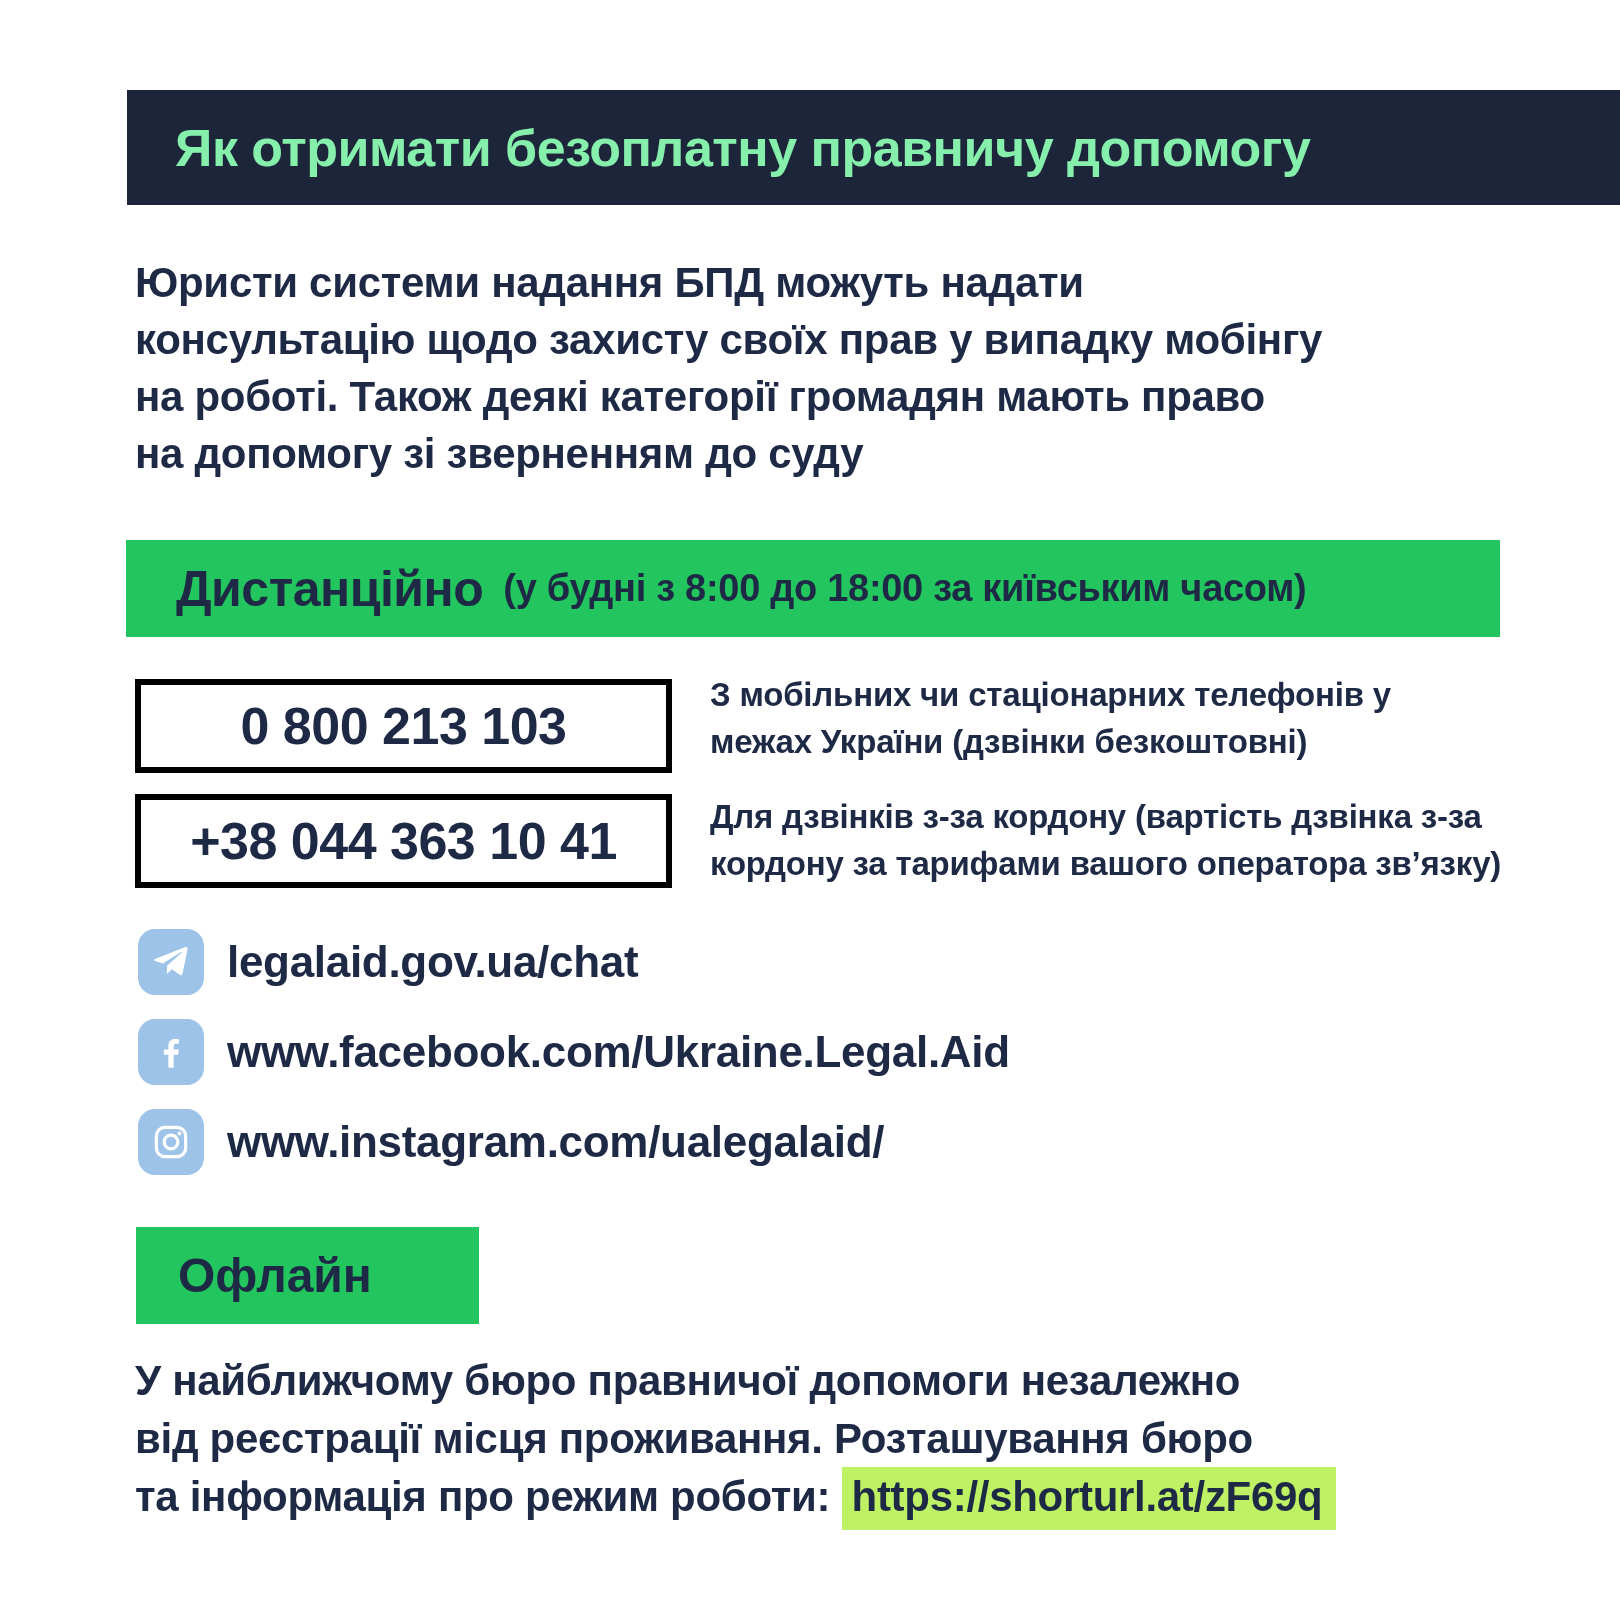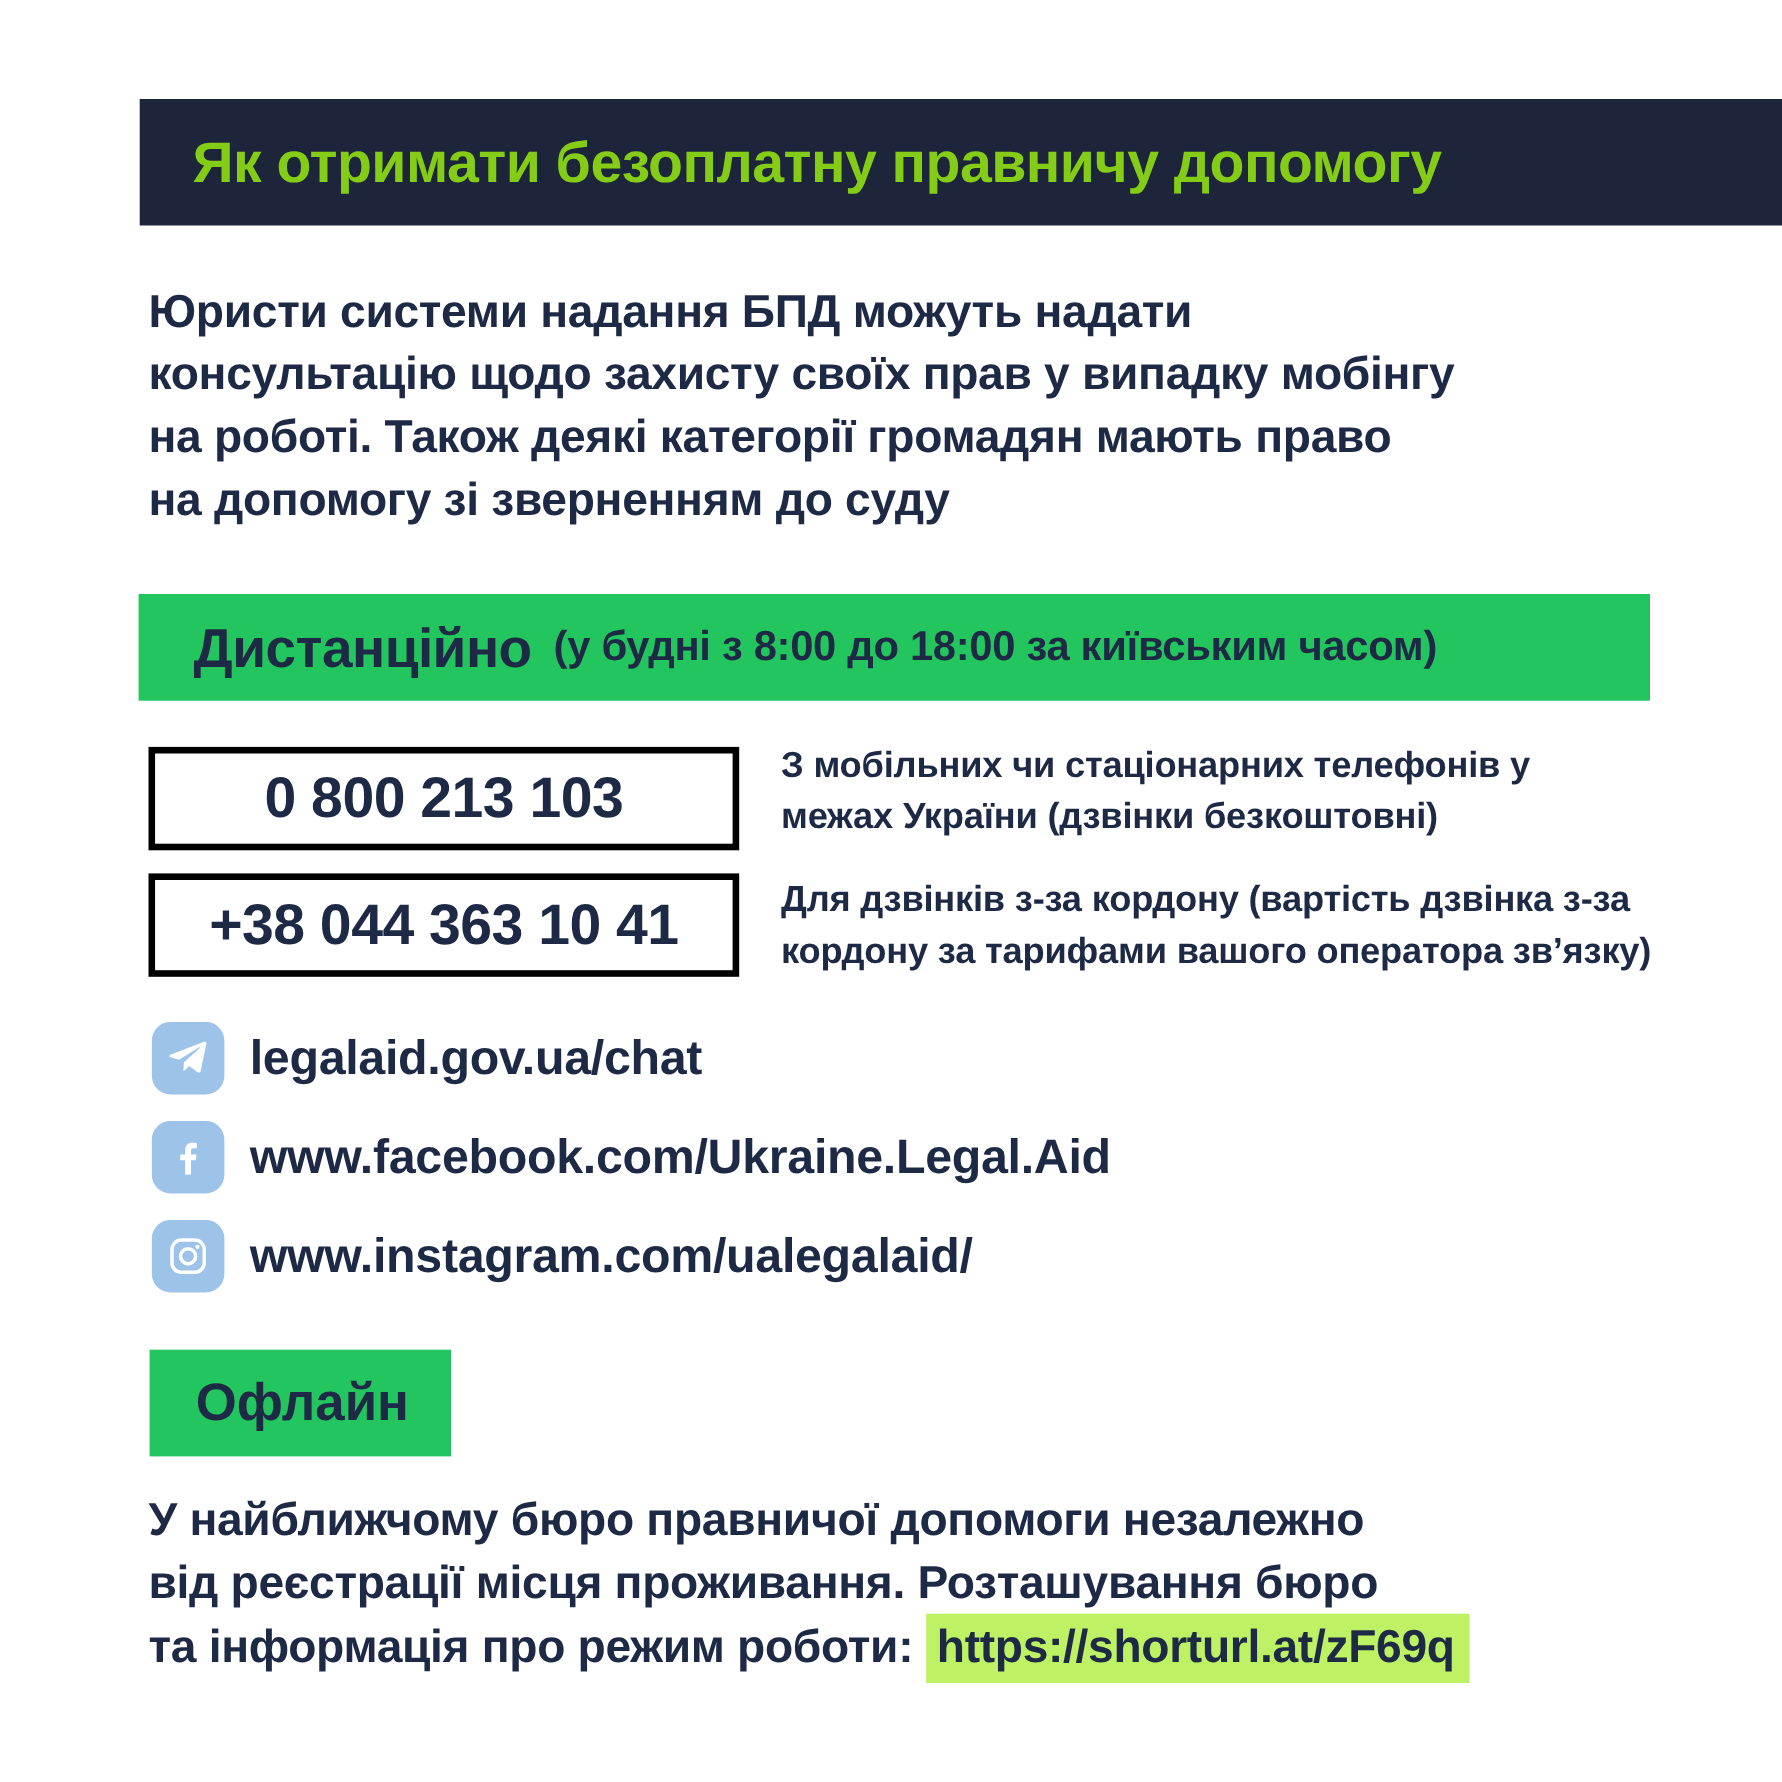--- a/index.html
+++ b/index.html
@@ -23,21 +23,21 @@
     top: 90px;
     width: 1493px;
     height: 115px;
     background: #1c2539;
     display: flex;
     align-items: center;
     padding-left: 48px;
     box-sizing: border-box;
   }
   .header-bar .title {
-    color: #84cc16;
+    color: #86efac;
     font-size: 52px;
     font-weight: 800;
     letter-spacing: -0.5px;
     white-space: nowrap;
     text-align: right;
   }
 
   
   .intro {
     left: 135px;
@@ -70,21 +70,21 @@
     letter-spacing: -0.5px;
   }
   .band-remote .band-hours {
     font-size: 38px;
     font-weight: 800;
     letter-spacing: -0.3px;
   }
   .band-offline {
     left: 136px;
     top: 1227px;
-    width: 274px;
+    width: 343px;
     height: 97px;
     padding-left: 42px;
     align-items: center;
   }
   .band-offline .band-title {
     font-size: 48px;
     font-weight: 800;
   }
 
   

